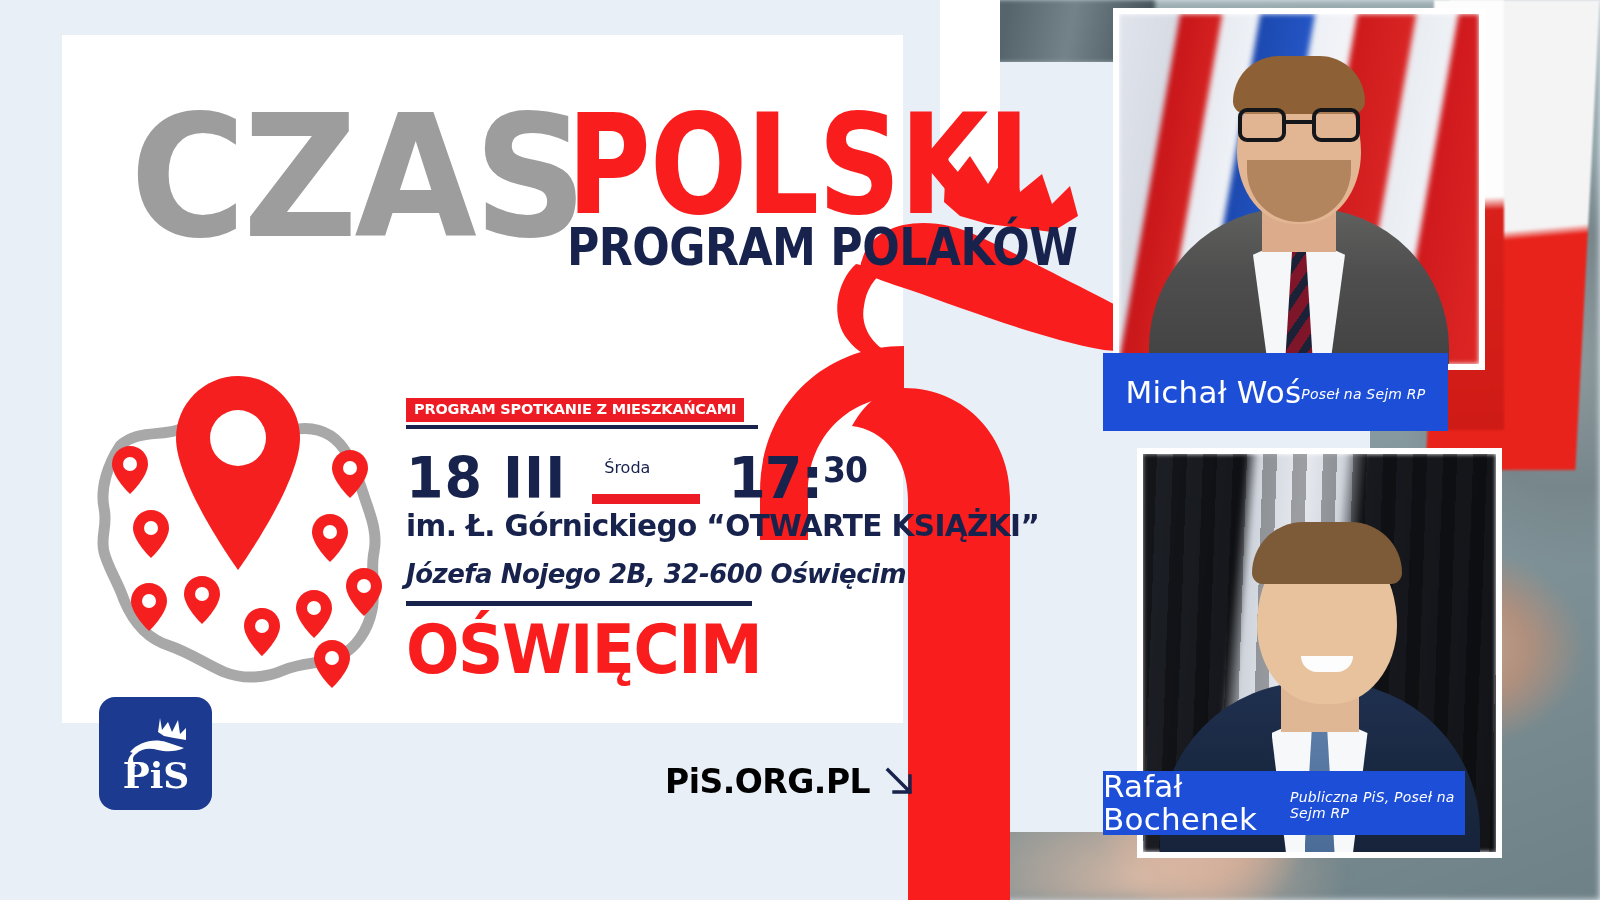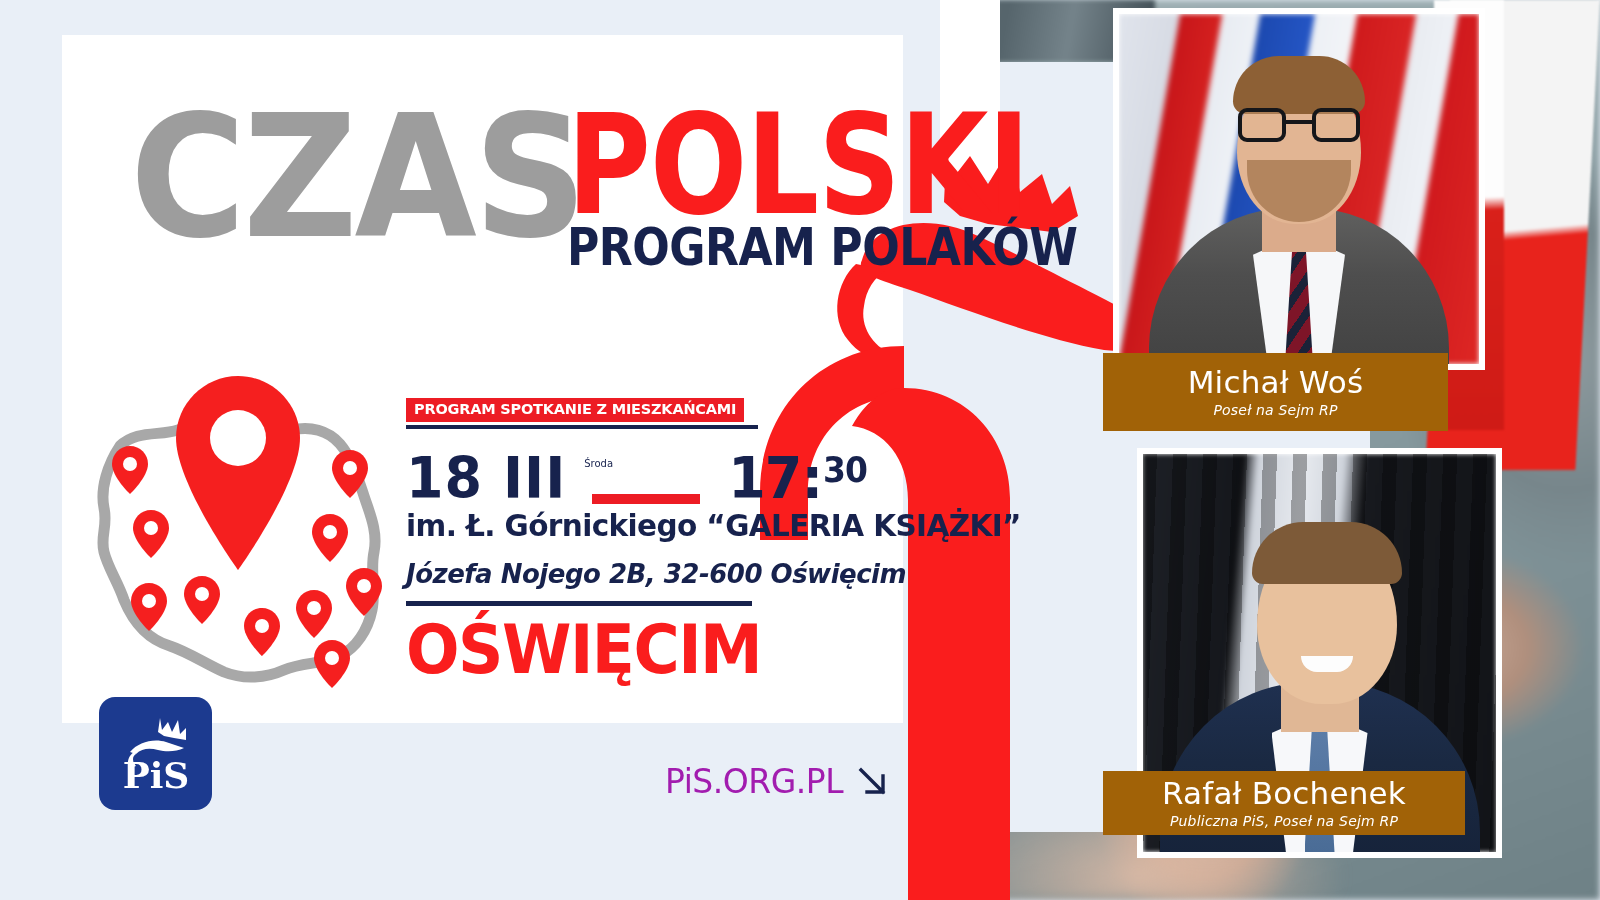--- a/index.html
+++ b/index.html
@@ -205,24 +205,24 @@
     transform-origin: left bottom;
   }
   .dt-mid {
     position: relative;
     width: 140px;
     height: 58px;
     margin: 0 4px 0 18px;
   }
   .dt-day {
     position: absolute;
-    left: 0;
+    left: 20px;
     top: 8px;
     font-family: "DejaVu Sans", sans-serif;
-    font-size: 10px;
+    font-size: 16px;
     font-weight: 400;
     color: #17224d;
   }
   .dt-dash {
     position: absolute;
     left: 8px;
     bottom: 4px;
     width: 108px;
     height: 10px;
     background: #ed1c24;
@@ -308,22 +308,22 @@
     left: 665px;
     top: 762px;
     z-index: 10;
     display: flex;
     align-items: center;
     gap: 12px;
   }
   .weburl-text {
     font-family: "DejaVu Sans", sans-serif;
     font-size: 33px;
-    font-weight: 400;
-    color: #a21caf;
+    font-weight: 700;
+    color: #000000;
     letter-spacing: -0.5px;
   }
   .weburl svg { display: block; }
 
   
   .eagle {
     position: absolute;
     left: 752px;
     top: 140px;
     width: 400px;
@@ -512,24 +512,24 @@
     left: 52%; bottom: 180px;
     transform: translateX(-50%);
     width: 52px; height: 16px;
     background: #fdfdfd;
     border-radius: 0 0 26px 26px;
   }
 
   
   .nameplate {
     position: absolute;
-    background: #a16207;
+    background: #1d4ed8;
     z-index: 14;
     display: flex;
-    flex-direction: column;
+    flex-direction: row;
     align-items: center;
     justify-content: center;
     box-sizing: border-box;
   }
   #plate-wos {
     left: 1103px;
     top: 353px;
     width: 345px;
     height: 78px;
   }
@@ -656,21 +656,21 @@
       <span class="dt-mid">
         <span class="dt-day">Środa</span>
         <span class="dt-dash"></span>
       </span>
       <span class="dt-time">
         <span>17:</span>
         <span class="mins">30</span>
       </span>
     </div>
 
-    <div class="venue2">im. Ł. Górnickiego “GALERIA KSIĄŻKI”</div>
+    <div class="venue2">im. Ł. Górnickiego “OTWARTE KSIĄŻKI”</div>
     <div class="addr">Józefa Nojego 2B, 32-600 Oświęcim</div>
     <div class="sep-rule"></div>
     <div class="city">OŚWIĘCIM</div>
   </div>
 
   <div class="pis-logo">
     <svg width="92" height="92" viewBox="0 0 92 92" xmlns="http://www.w3.org/2000/svg">
       <g fill="#ffffff">
         <path d="M50 10 L52 22 L58 14 L62 24 L68 12 L70 26 L76 20 L76 32
                  L64 30 L54 28 L48 24 Z"></path>

